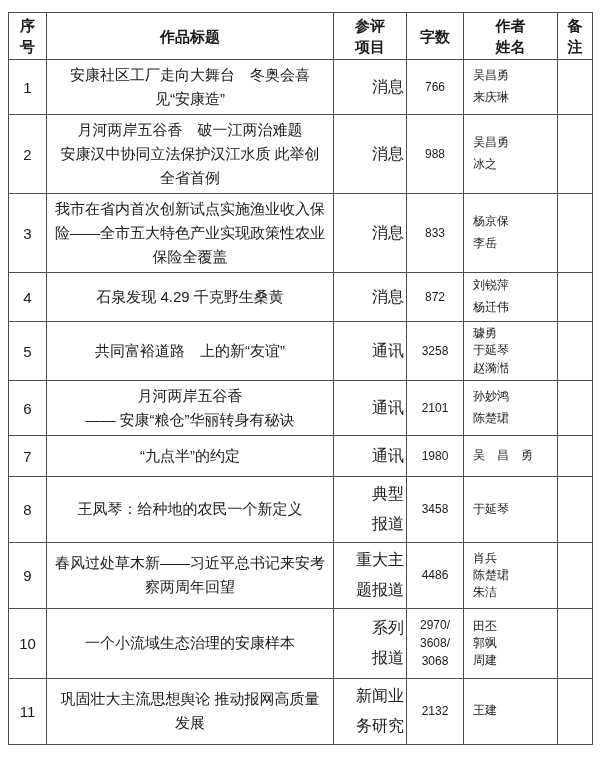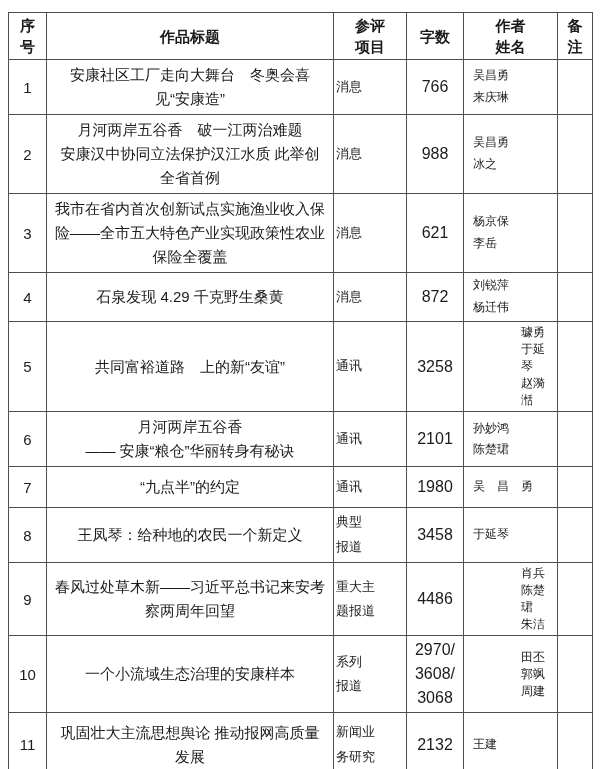--- a/index.html
+++ b/index.html
@@ -4,25 +4,25 @@
 <style>
   html,body{margin:0;padding:0;background:#ffffff;}
   body{font-family:"Liberation Sans","DejaVu Sans",sans-serif;color:#1b1b1b;}
   .page{width:600px;height:769px;box-sizing:border-box;padding:12px 8px 0 8px;overflow:hidden;}
   table{border-collapse:collapse;table-layout:fixed;width:584px;}
   th,td{border:1px solid #4e4e4e;box-sizing:border-box;overflow:hidden;vertical-align:middle;}
   thead tr{height:45px;}
   th{font-weight:bold;font-size:15px;text-align:center;white-space:pre-line;line-height:1.4;padding:2px;}
   .td-num{text-align:center;font-size:15px;}
   .td-title{font-size:15px;text-align:center;padding:3px 6px;line-height:1.6;white-space:pre-wrap;word-break:break-all;}
-  .td-category{text-align:left;font-size:13px;white-space:pre-line;line-height:1.9;padding:2px;}
-  .td-wordcount{text-align:center;font-size:16px;white-space:pre-line;line-height:1.5;padding:2px;}
+  .td-category{text-align:right;font-size:16px;white-space:pre-line;line-height:1.9;padding:2px;}
+  .td-wordcount{text-align:center;font-size:12px;white-space:pre-line;line-height:1.5;padding:2px;}
   .td-authors{font-size:12px;text-align:left;padding:2px 3px 2px 9px;}
   .td-authors div{line-height:1.8;}
-  .td-authors.tight div{line-height:1.42;margin-left:48px;}
+  .td-authors.tight div{line-height:1.42;}
   tr.row-1{height:53px;}  tr.row-2{height:64px;}  tr.row-3{height:61px;}
   tr.row-4{height:49px;}  tr.row-5{height:59px;}  tr.row-6{height:55px;}
   tr.row-7{height:41px;}  tr.row-8{height:55px;}  tr.row-9{height:66px;}
   tr.row-10{height:70px;} tr.row-11{height:64px;}
 </style>
 </head>
 <body>
 
 <div class="page">
   <table>
@@ -69,21 +69,21 @@
           <td class="td-authors">
             <div>吴昌勇</div>
             <div>冰之</div>
           </td>
           <td class="td-remark"></td>
         </tr>
         <tr class="row-3">
           <td class="td-num">3</td>
           <td class="td-title">我市在省内首次创新试点实施渔业收入保险——全市五大特色产业实现政策性农业保险全覆盖</td>
           <td class="td-category">消息</td>
-          <td class="td-wordcount">621</td>
+          <td class="td-wordcount">833</td>
           <td class="td-authors">
             <div>杨京保</div>
             <div>李岳</div>
           </td>
           <td class="td-remark"></td>
         </tr>
         <tr class="row-4">
           <td class="td-num">4</td>
           <td class="td-title">石泉发现 4.29 千克野生桑黄</td>
           <td class="td-category">消息</td>

